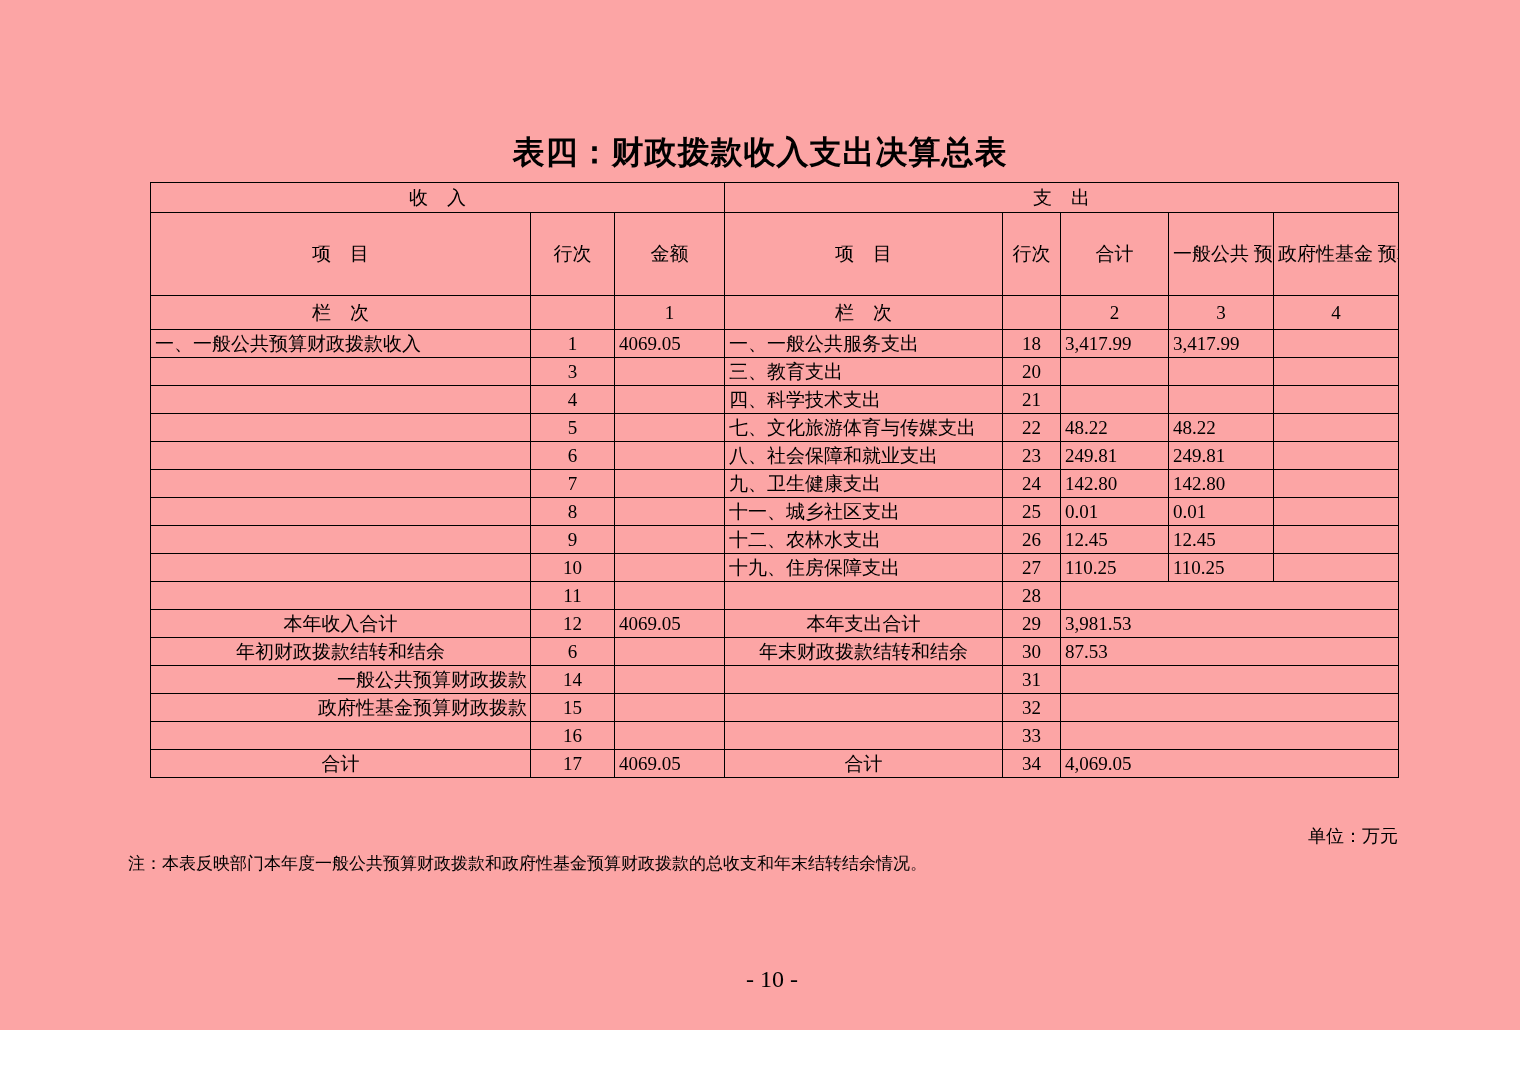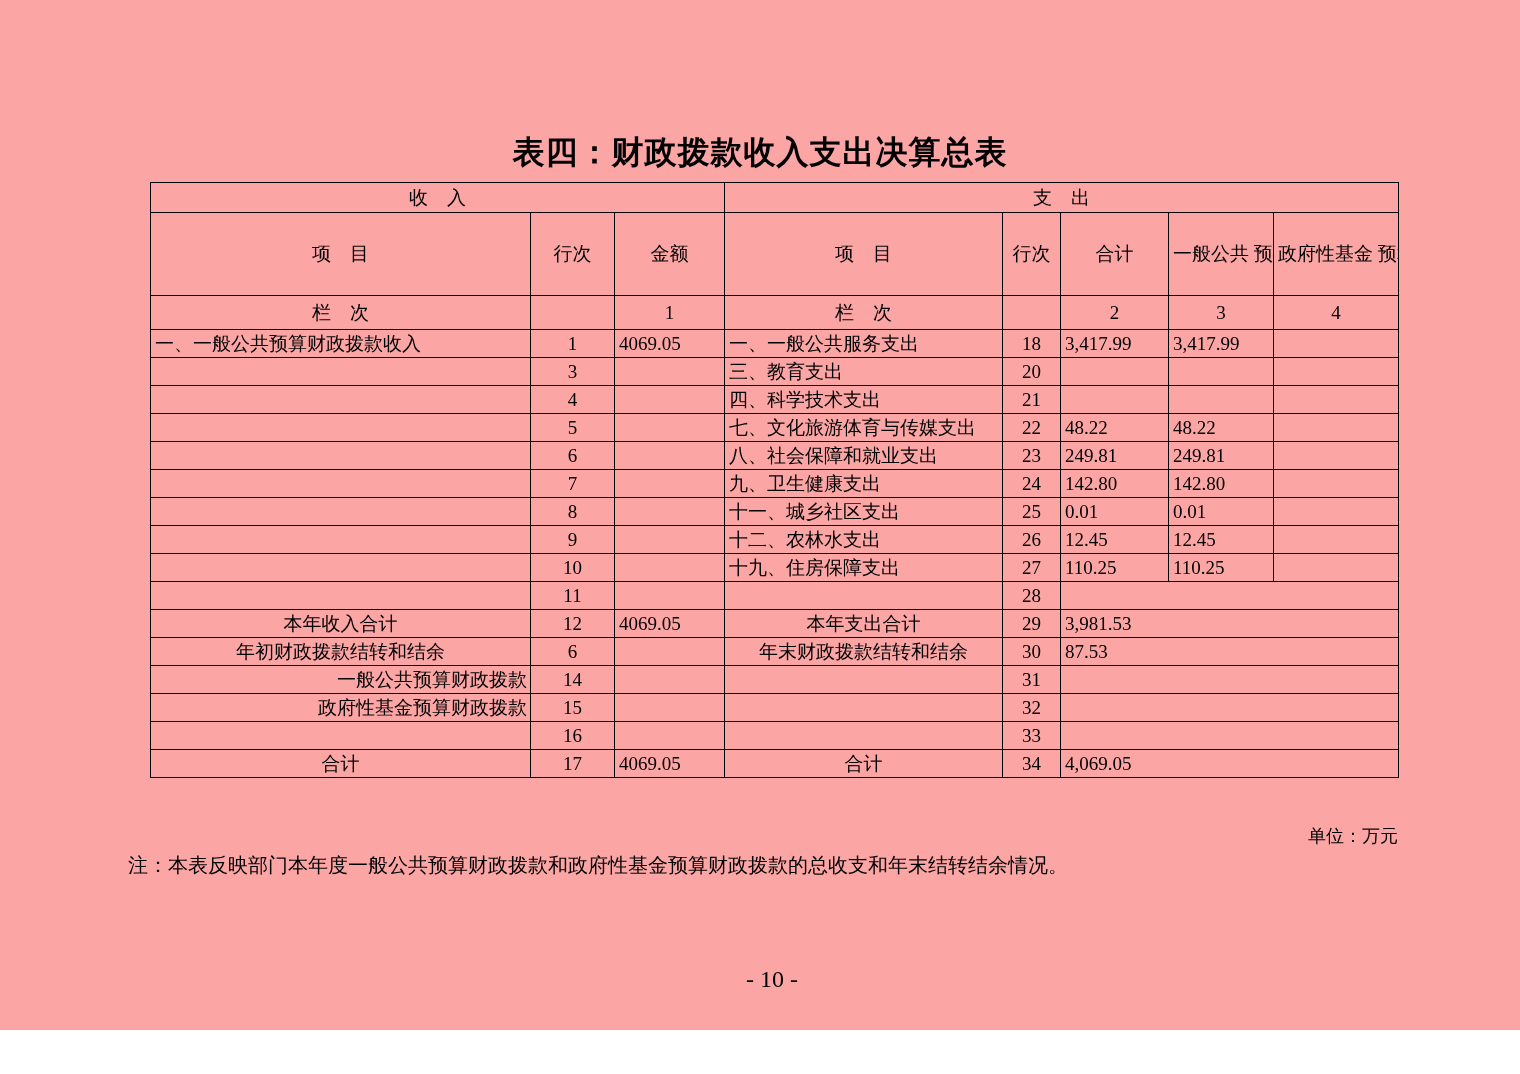--- a/index.html
+++ b/index.html
@@ -58,21 +58,21 @@
     left: 150px;
     top: 824px;
     width: 1248px;
     text-align: right;
     font-size: 18px;
   }
   .footnote {
     position: absolute;
     left: 128px;
     top: 852px;
-    font-size: 20px;
+    font-size: 17px;
   }
   .page-number {
     position: absolute;
     top: 966px;
     left: 12px;
     width: 100%;
     text-align: center;
     font-size: 24px;
   }
 </style>

